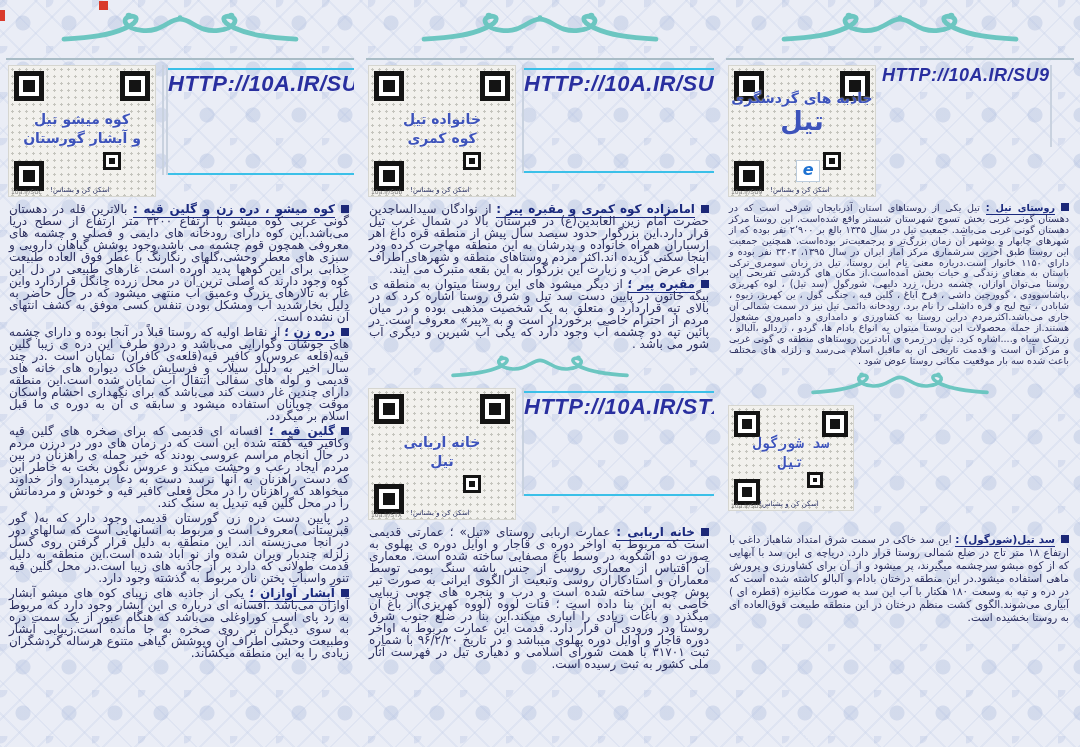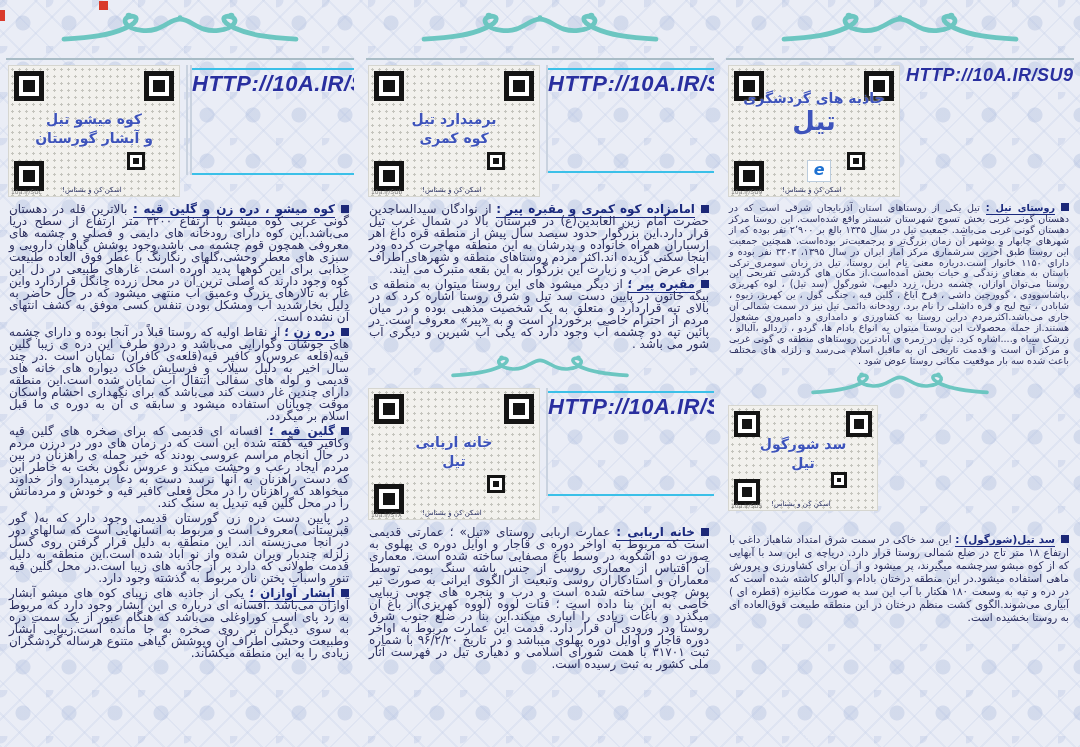--- a/index.html
+++ b/index.html
@@ -17,21 +17,21 @@
   .col-mid{left:366px;}
   .col-right{left:726px;}
   .col-header{height:46px;border-bottom:2px solid #a9bcc6;text-align:center;padding-top:12px;}
   .col-header svg{display:block;margin:0 auto;}
   .crop-mark{position:absolute;background:#d93a2b;}
   .cm1{left:0;top:10px;width:5px;height:11px;}
   .cm2{left:99px;top:1px;width:9px;height:9px;}
   
   .media-row{display:flex;align-items:flex-start;padding:5px 2px 0 2px;gap:6px;}
   .qr-card{position:relative;flex:0 0 146px;height:130px;background:#f2f1ed;border:1px solid #d6d6d0;
-    background-image:radial-gradient(circle,#c4c4bd 1px,rgba(0,0,0,0) 1.4px);background-size:7px 7px;padding-left:24px;}
+    background-image:radial-gradient(circle,#c4c4bd 1px,rgba(0,0,0,0) 1.4px);background-size:7px 7px;}
   .qr-sm{flex-basis:124px;height:104px;}
   .qrf{position:absolute;width:30px;height:30px;border:5px solid #141414;background:#fff;box-sizing:border-box;}
   .qrf::after{content:"";position:absolute;left:4px;top:4px;right:4px;bottom:4px;background:#141414;}
   .qrf.tl{left:5px;top:5px;} .qrf.tr{right:5px;top:5px;} .qrf.bl{left:5px;bottom:5px;}
   .qrf.mini{width:18px;height:18px;border-width:3px;right:34px;bottom:26px;}
   .qrf.mini::after{left:3px;top:3px;right:3px;bottom:3px;}
   .qr-sm .qrf{width:26px;height:26px;border-width:4px;}
   .qr-sm .qrf.mini{width:16px;height:16px;border-width:3px;right:30px;bottom:22px;}
   .qr-title{position:absolute;left:0;right:0;top:34%;text-align:center;color:#3d53bb;font-weight:bold;
     font-size:14px;line-height:1.35;direction:rtl;text-shadow:0 0 2px #fff;}
@@ -146,21 +146,21 @@
           <circle cx="150" cy="7" r="3" fill="#6cc6c1"></circle>
       </svg>
     </div>
     <div class="media-row">
       <div class="qr-card">
         <div class="qrf tl"></div>
         <div class="qrf tr"></div>
         <div class="qrf bl"></div>
         <div class="qrf mini"></div>
         <div class="qr-title">
-          <span>برمیدارد  تیل</span><br>
+          <span>خانواده  تیل</span><br>
           <span>کوه کمری</span>
         </div>
         <div class="qr-caption">اسکن کن و بشناس!</div>
         <div class="qr-code-label">10a.ir/SUb</div>
       </div>
       <div class="media-right">
         <div class="photo ph-shrine">
           <div class="flag"></div>
           <div class="dome"></div>
           <div class="ruin">
@@ -250,21 +250,21 @@
         <circle cx="86" cy="5" r="4" fill="#6cc6c1"></circle>
           <circle cx="214" cy="5" r="4" fill="#6cc6c1"></circle>
       </svg>
     </div>
     <div class="media-row">
       <div class="qr-card qr-sm">
         <div class="qrf tl"></div>
         <div class="qrf tr"></div>
         <div class="qrf bl"></div>
         <div class="qrf mini"></div>
-        <div class="qr-title" style="top:28%;">
+        <div class="qr-title" style="top:28%;font-family:Liberation Mono, monospace;">
           <span>سد شورگول</span><br>
           <span>تیل</span>
         </div>
         <div class="qr-caption">اسکن کن و بشناس!</div>
         <div class="qr-code-label">10a.ir/SU5</div>
       </div>
     </div>
     <div class="text-block bt2" dir="rtl">
       <p><span class="bullet"></span><span class="h-span">سد تیل(شورگول) :</span> <span>این سد خاکی در سمت شرق امتداد شاهباز داغی با ارتفاع ۱۸ متر تاج در ضلع شمالی روستا قرار دارد. دریاچه ی این سد با آبهایی که از کوه میشو سرچشمه میگیرند، پر میشود و از آن برای کشاورزی و پرورش ماهی استفاده میشود.در این منطقه درختان بادام و آلبالو کاشته شده است که در دره و تپه به وسعت ۱۸۰ هکتار با آب این سد به صورت مکانیزه (قطره ای ) آبیاری می‌شوند.الگوی کشت منظم درختان در این منطقه طبیعت فوق‌العاده ای به روستا بخشیده است.</span></p>
     </div>

